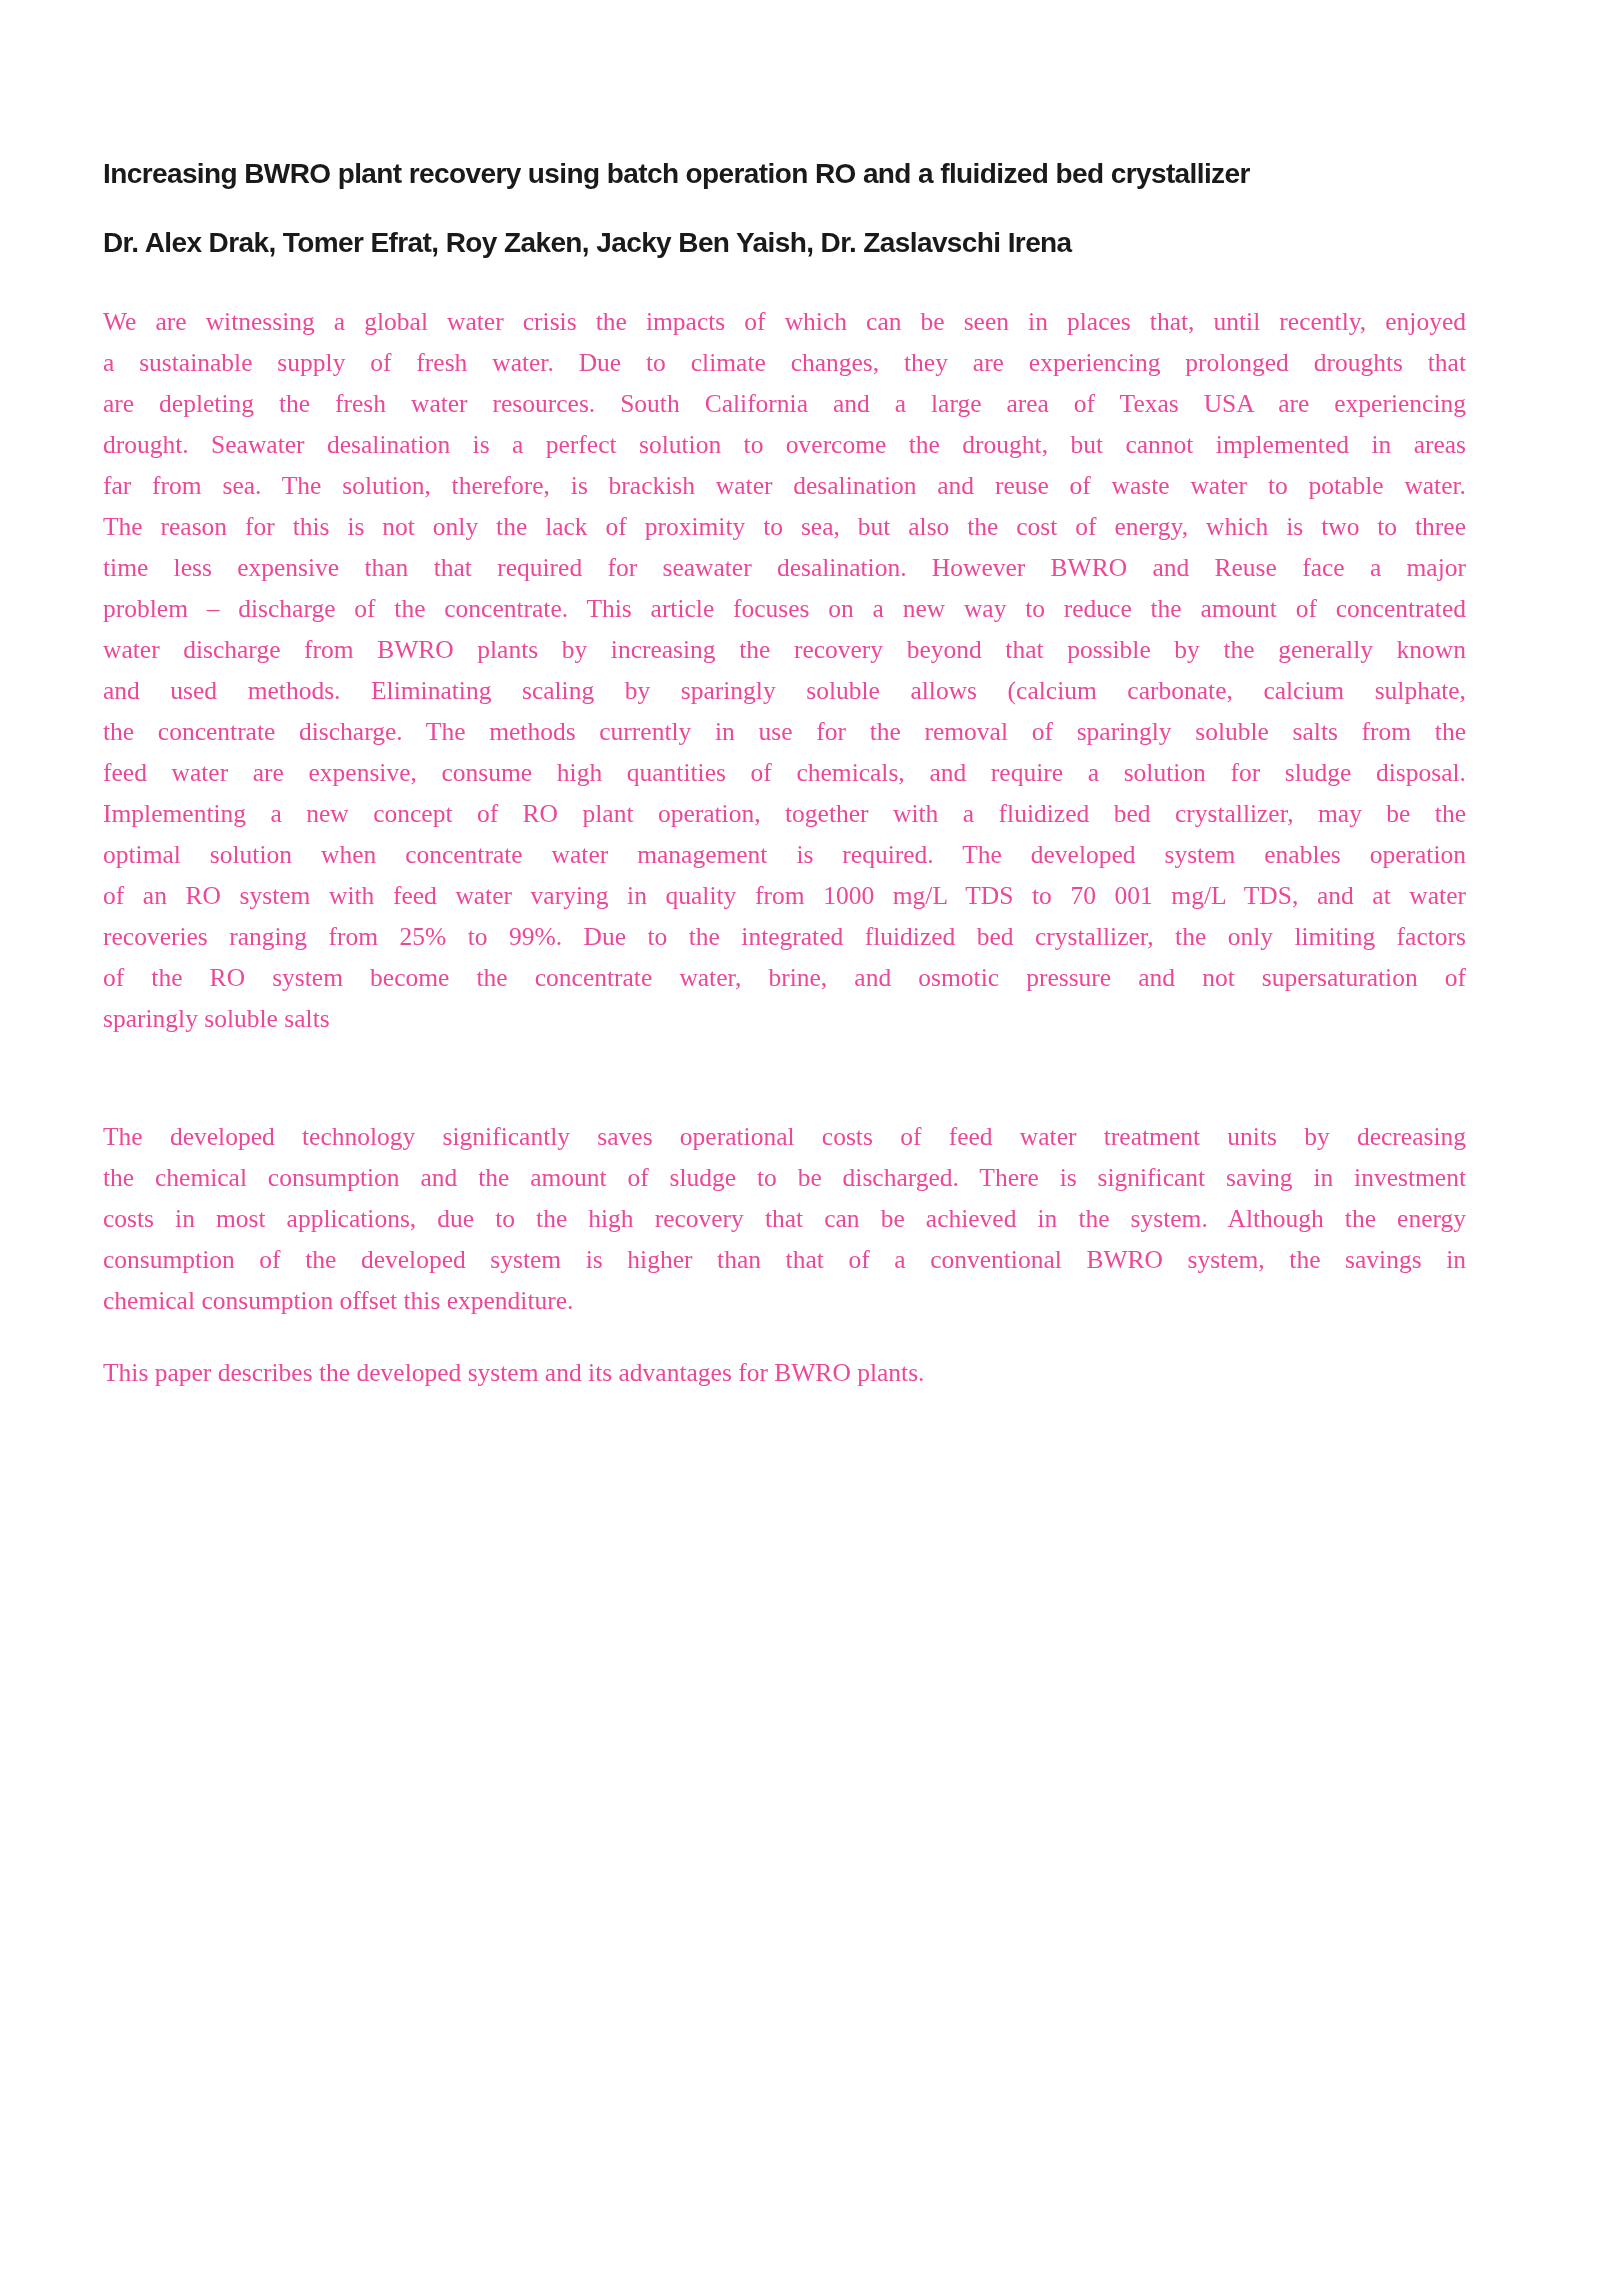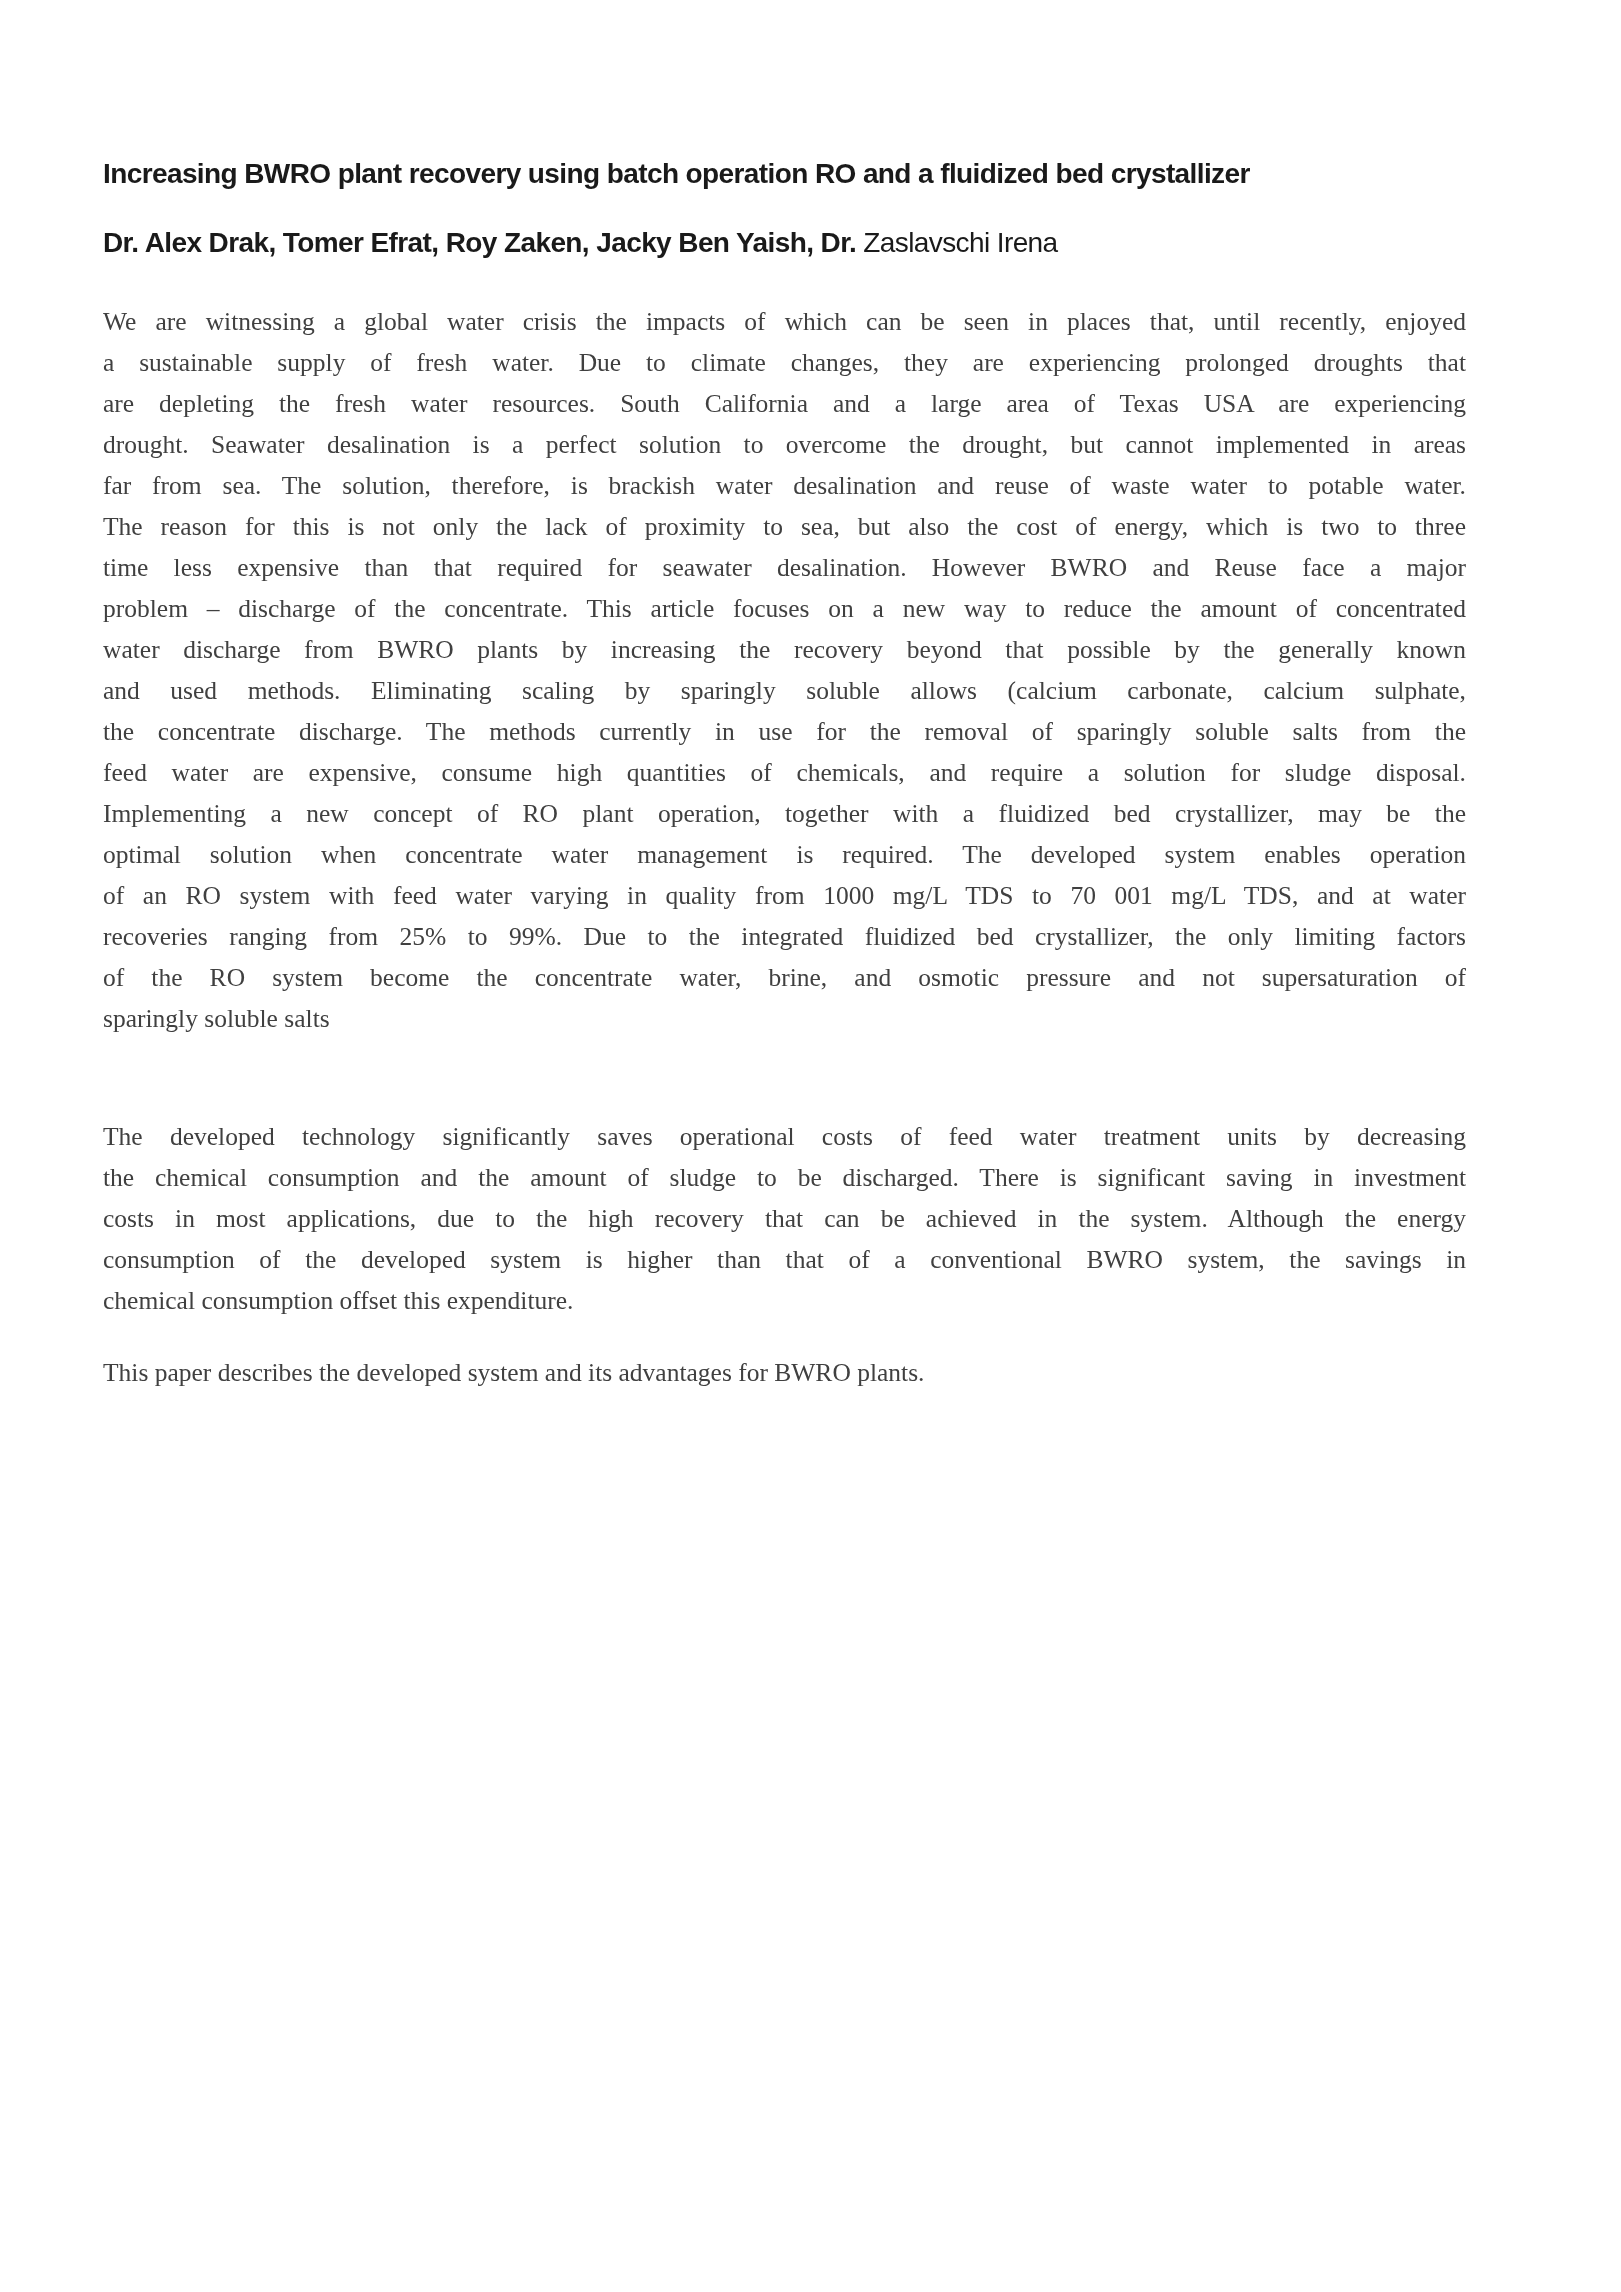--- a/index.html
+++ b/index.html
@@ -29,26 +29,26 @@
     white-space: nowrap;
   }
   .authors {
     top: 227px;
     font-family: "Liberation Sans", sans-serif;
     font-size: 28px;
     letter-spacing: -0.6px;
     white-space: nowrap;
   }
   .authors .bold { font-weight: 700; margin-top: 42px; }
-  .authors .regular { font-weight: 400; }
+  .authors .regular { font-weight: 700; }
   .para {
     font-family: "Liberation Serif", "DejaVu Serif", serif;
     font-size: 25.5px;
     line-height: 41px;
-    color: #404040;
+    color: #ec4899;
   }
   .para .line {
     height: 41px;
     overflow: hidden;
     text-align: justify;
     text-align-last: justify;
   }
   .para .line.para-end {
     text-align: right;
     text-align-last: left;

